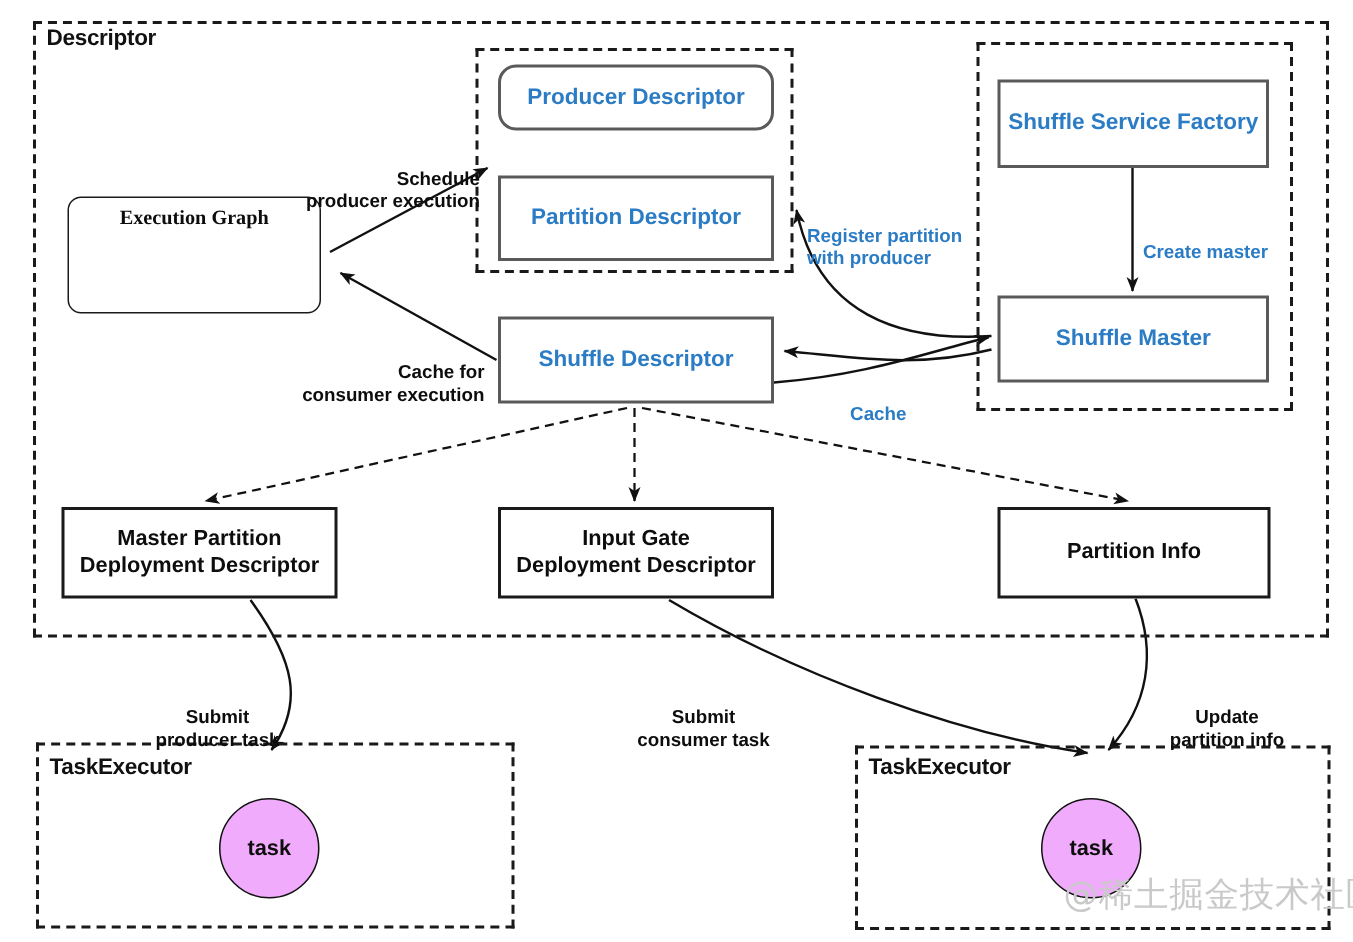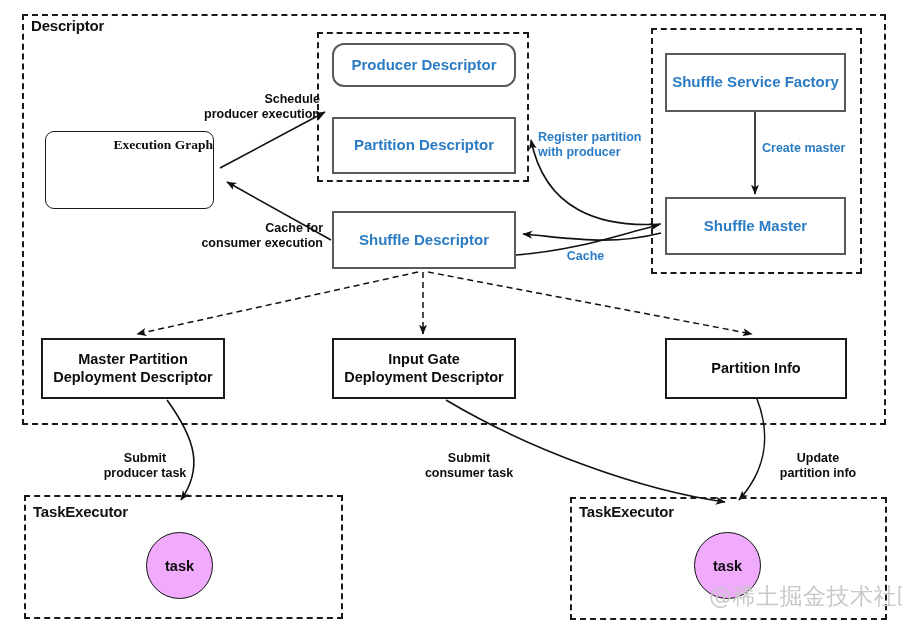--- a/index.html
+++ b/index.html
@@ -78,21 +78,21 @@
     box-sizing: border-box;
     border: 1.6px solid #1a1a1a;
     border-radius: 9px;
     background: #ffffff;
   }
   #execution-graph-title {
     position: absolute;
     top: 5px;
     left: 0;
     width: 100%;
-    text-align: right;
+    text-align: center;
     font-family: "Liberation Serif", serif;
     font-weight: bold;
     font-size: 13.5px;
     color: #0d0d0d;
   }
 
   
   .task-circle {
     position: absolute;
     box-sizing: border-box;
@@ -108,20 +108,21 @@
   }
 
   
   .edge-label {
     position: absolute;
     font-weight: bold;
     font-size: 12.5px;
     line-height: 1.22;
     white-space: pre-line;
     text-align: center;
+    margin-top: 20px;
   }
   .edge-label.black { color: #0d0d0d; }
   .edge-label.blue  { color: #2b7cc4; }
   .edge-label.lbl-right { text-align: right; }
   .edge-label.lbl-left  { text-align: left; }
 
   
   #watermark {
     position: absolute;
     color: #c9c9c9;

